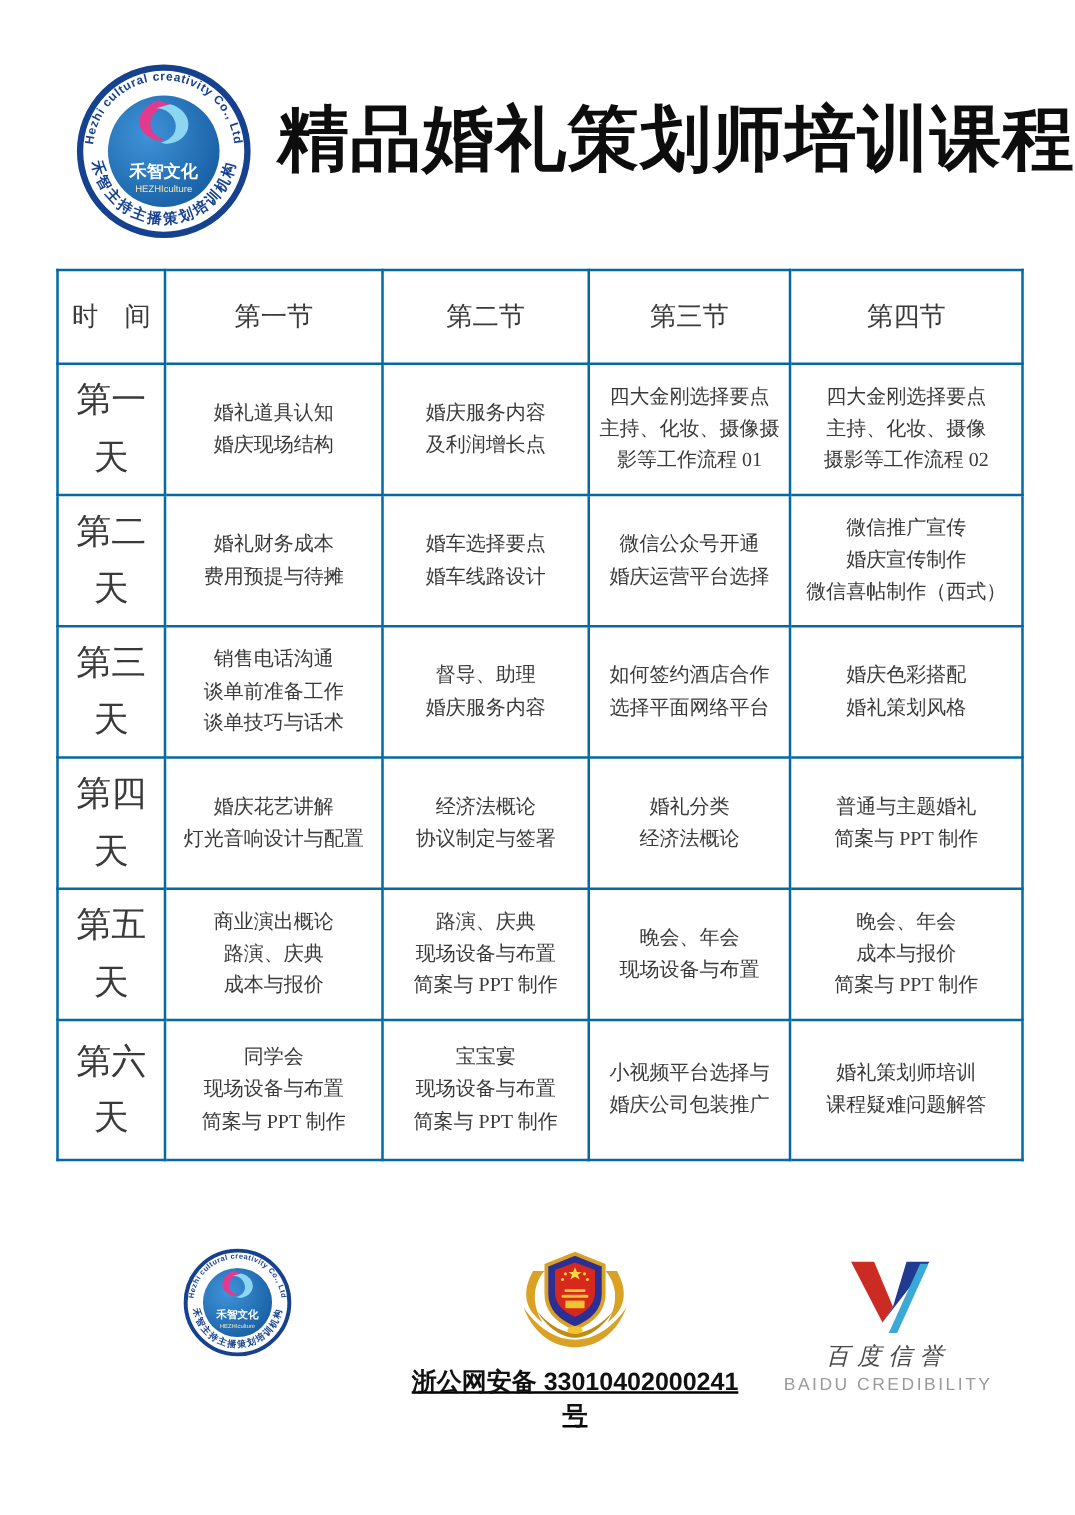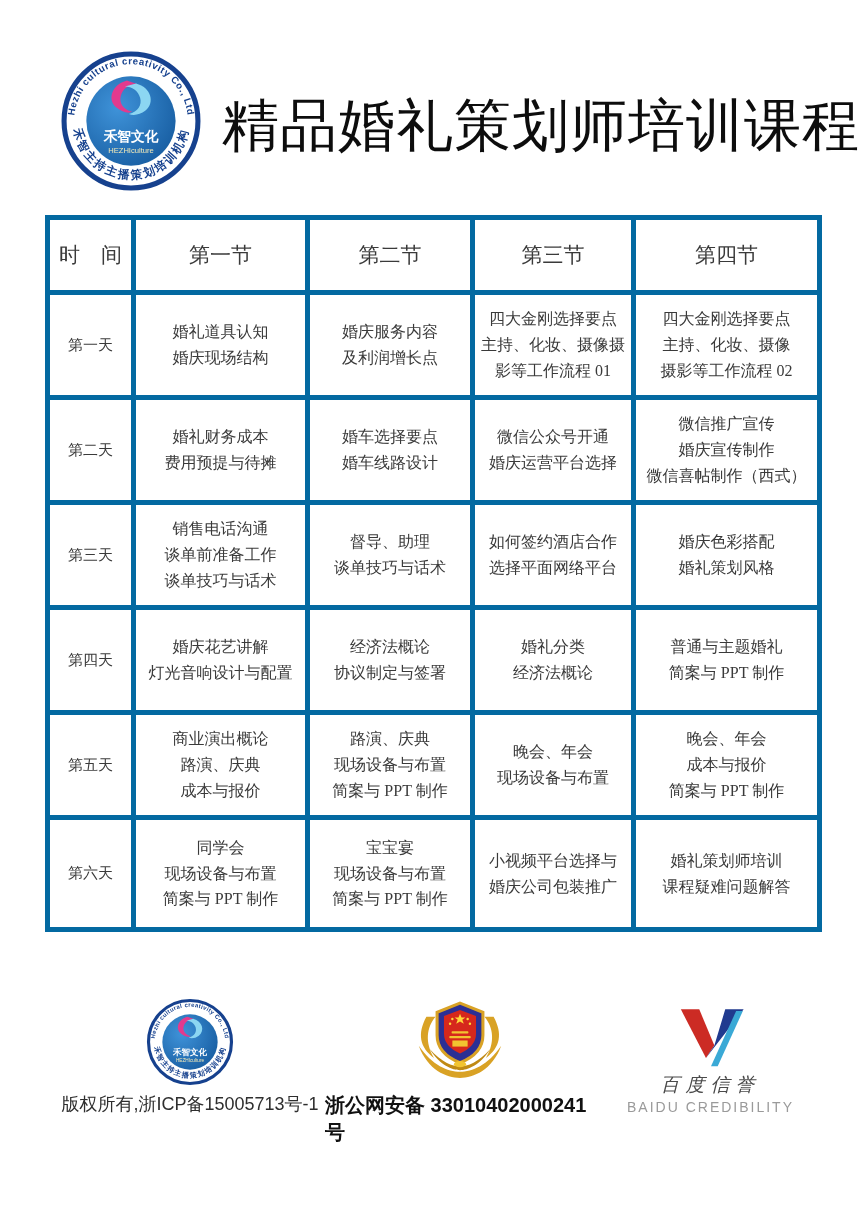--- a/index.html
+++ b/index.html
@@ -5,46 +5,46 @@
   * { margin:0; padding:0; box-sizing:border-box; }
   body { background:#ffffff; font-family:"Liberation Sans", sans-serif; }
   .page {
     position:relative; width:860px; height:1212px; margin:0 auto;
     background:#ffffff; overflow:hidden;
   }
 
   
   .logo-top { position:absolute; left:60px; top:50px; }
   .page-title {
-    position:absolute; left:222px; top:88px; width:608px;
-    font-size:57px; font-weight:normal; color:#0d0d0d;
+    position:absolute; left:222px; top:73px; width:608px;
+    font-size:57px; font-weight:bold; color:#0d0d0d;
     font-family:"Liberation Sans","DejaVu Sans",sans-serif;
     letter-spacing:1px; white-space:nowrap;
   }
 
   
   table.course-table {
     position:absolute; left:45px; top:215px; width:772px;
     border-collapse:collapse; table-layout:fixed;
     font-family:"Liberation Serif","DejaVu Serif",serif;
     color:#3a3a3a;
   }
   table.course-table td, table.course-table th {
-    border:5px solid #0369a1; text-align:center; vertical-align:middle;
+    border:2px solid #0369a1; text-align:center; vertical-align:middle;
     white-space:pre-line; line-height:1.62; padding:4px 6px;
   }
   table.course-table tr.head-row { height:75px; }
   table.course-table tr.body-row { height:105px; }
   th.col-head { font-size:21px; font-weight:normal; }
-  td.day-cell { vertical-align:top; padding-top:24px; font-size:15px; }
+  td.day-cell { vertical-align:top; padding-top:24px; font-size:28px; }
   td.course-cell { font-size:16px; }
 
   
   .footer-left   { position:absolute; left:55px;  top:998px;  width:270px; text-align:center; }
-  .footer-center { position:absolute; left:325px; top:1000px; width:270px; text-align:left; }
+  .footer-center { position:absolute; left:325px; top:1000px; width:270px; text-align:center;text-decoration:underline; }
   .footer-right  { position:absolute; left:618px; top:1006px; width:185px; text-align:center; }
 
   .copyright-text {
     margin-top:6px; font-size:18px; color:#2e2e2e; letter-spacing:0px;
     font-family:"Liberation Sans",sans-serif;
   }
   .police-text {
     margin-top:8px; font-size:20px; font-weight:bold; color:#111;
     font-family:"Liberation Sans",sans-serif;
   }
@@ -132,21 +132,21 @@
       <td class="course-cell">微信推广宣传
 婚庆宣传制作
 微信喜帖制作（西式）</td>
     </tr>
     <tr class="body-row">
       <td class="day-cell">第三天</td>
       <td class="course-cell">销售电话沟通
 谈单前准备工作
 谈单技巧与话术</td>
       <td class="course-cell">督导、助理
-谈单技巧与话术</td>
+婚庆服务内容</td>
       <td class="course-cell">如何签约酒店合作
 选择平面网络平台</td>
       <td class="course-cell">婚庆色彩搭配
 婚礼策划风格</td>
     </tr>
     <tr class="body-row">
       <td class="day-cell">第四天</td>
       <td class="course-cell">婚庆花艺讲解
 灯光音响设计与配置</td>
       <td class="course-cell">经济法概论
@@ -185,21 +185,20 @@
     </tr>
   </tbody>
     </table>
 
   <div class="footer-left">
     <div>
       <svg width="88" height="88">
           <use href="#hezhi-logo"></use>
         </svg>
     </div>
-    <div class="copyright-text">版权所有,浙ICP备15005713号-1</div>
   </div>
 
   <div class="footer-center">
     <div>
       <svg width="92" height="84" viewBox="0 0 120 110">
 
         <path d="M16,22 C4,44 7,62 26,76 C14,56 16,36 28,22 Z" fill="#d9a225"></path>
         <path d="M104,22 C116,44 113,62 94,76 C106,56 104,36 92,22 Z" fill="#d9a225"></path>
         <path d="M6,60 C24,86 44,94 60,94 C76,94 96,86 114,60 C102,92 78,102 60,102 C42,102 18,92 6,60 Z" fill="#d9a225"></path>
         <path d="M20,64 C36,82 50,87 60,87 C70,87 84,82 100,64 C86,86 70,92 60,92 C50,92 34,86 20,64 Z" fill="#c08a14"></path>

